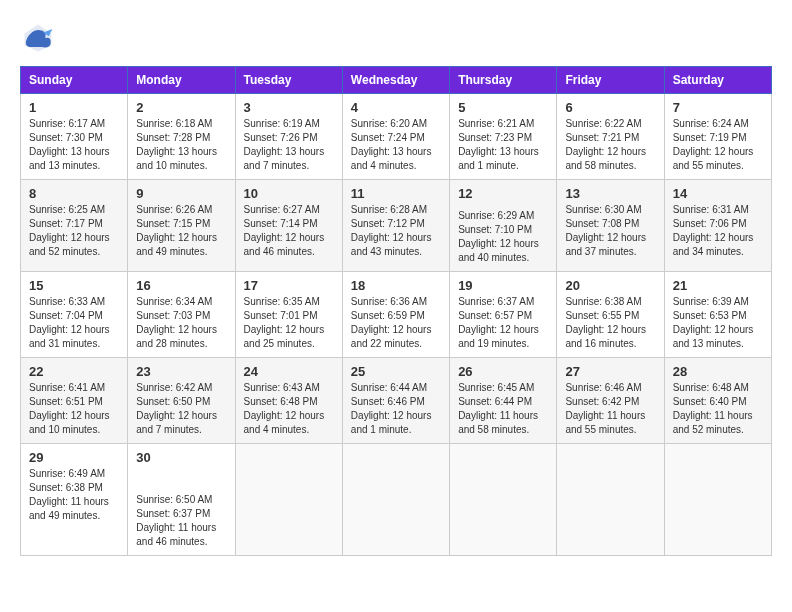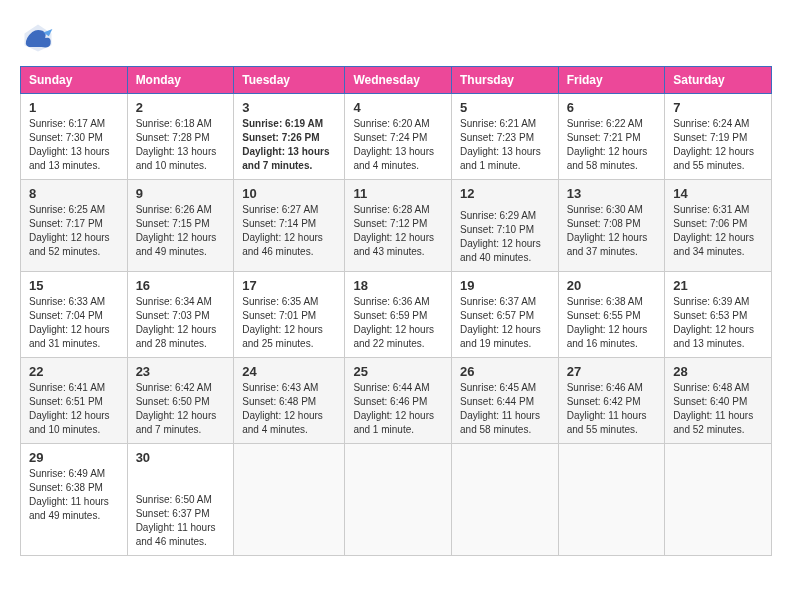--- a/index.html
+++ b/index.html
@@ -42,21 +42,21 @@
     .location {
       font-size: 14px;
       color: #555;
     }
     .calendar {
       width: 100%;
       border-collapse: collapse;
       font-size: 11px;
     }
     .calendar thead th {
-      background-color: #ec4899;
+      background-color: #6d28d9;
       color: #fff;
       padding: 6px 8px;
       text-align: left;
       font-size: 12px;
       font-weight: bold;
       border: 1px solid #3d6bbf;
     }
     .calendar tbody td {
       border: 1px solid #ccc;
       vertical-align: top;
@@ -129,21 +129,21 @@
         </td>
         <td>
           <span class="day-number">2</span>
           <div class="day-info" style="white-space: pre-line;">Sunrise: 6:18 AM
 Sunset: 7:28 PM
 Daylight: 13 hours
 and 10 minutes.</div>
         </td>
         <td>
           <span class="day-number">3</span>
-          <div class="day-info" style="white-space: pre-line; font-weight: bold;">Sunrise: 6:19 AM
+          <div class="day-info" style="white-space: pre-line;">Sunrise: 6:19 AM
 Sunset: 7:26 PM
 Daylight: 13 hours
 and 7 minutes.</div>
         </td>
         <td>
           <span class="day-number">4</span>
           <div class="day-info" style="white-space: pre-line;">Sunrise: 6:20 AM
 Sunset: 7:24 PM
 Daylight: 13 hours
 and 4 minutes.</div>

